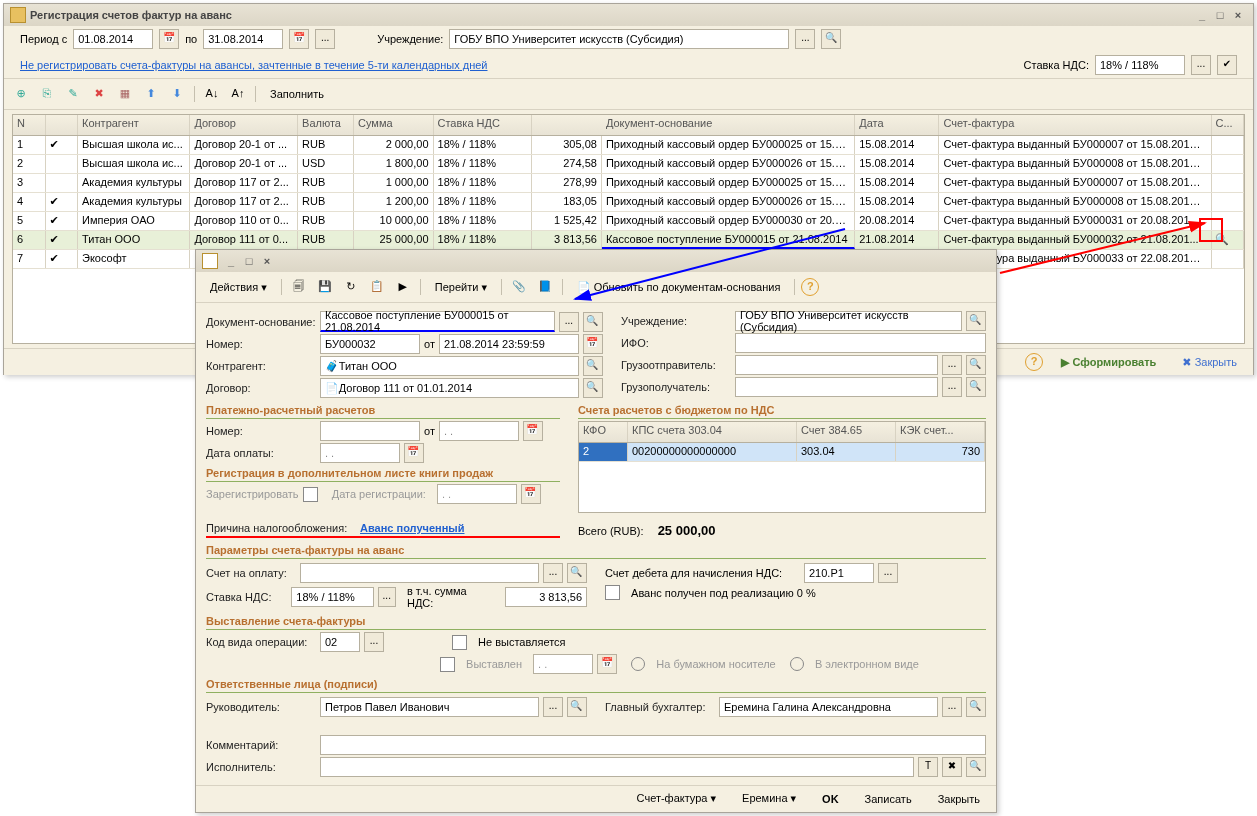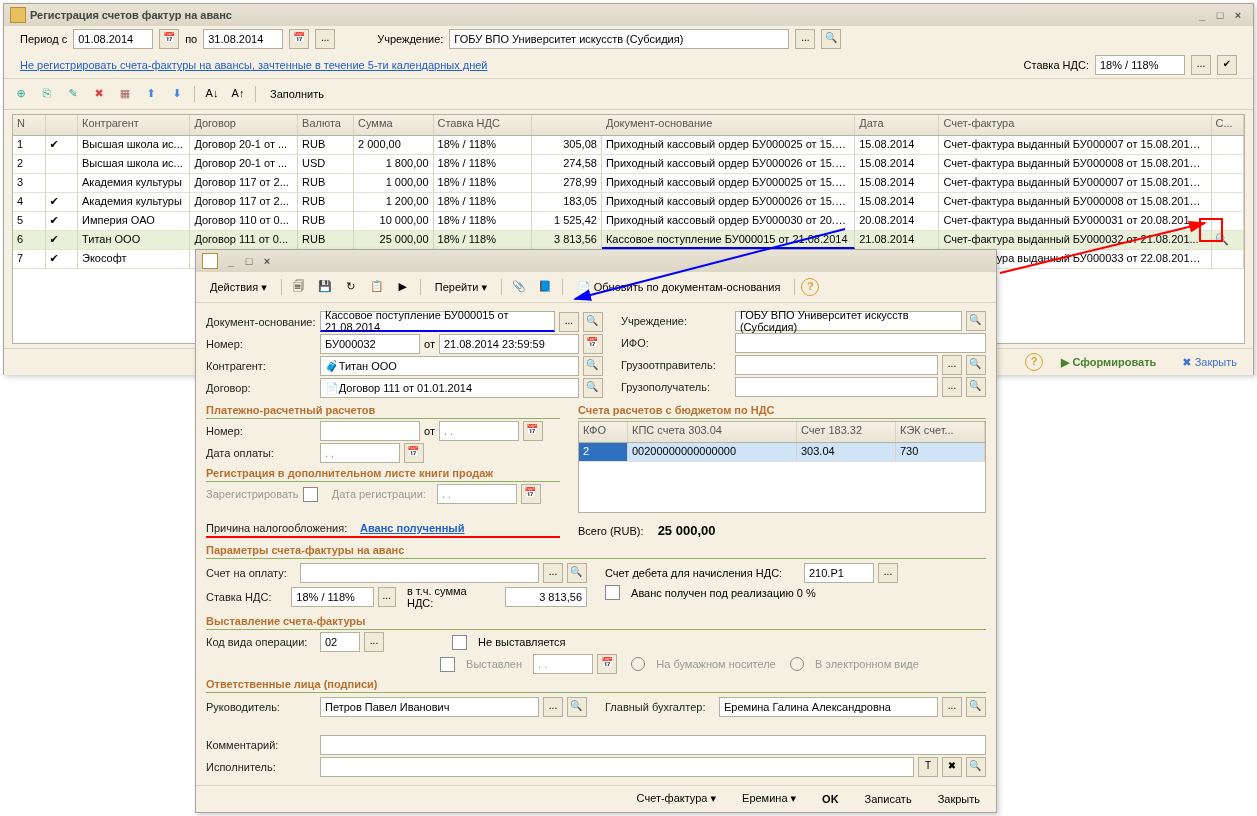--- a/index.html
+++ b/index.html
@@ -108,21 +108,21 @@
         <div class="gh" style="width: 280px;">Счет-фактура</div>
         <div class="gh" style="width: 25px;">С...</div>
       </div>
     <div id="gbody">
         <div class="grow">
           <div class="gc" style="width: 25px;">1</div>
           <div class="gc" style="width: 25px;">✔</div>
           <div class="gc" style="width: 110px;">Высшая школа ис...</div>
           <div class="gc" style="width: 105px;">Договор 20-1 от ...</div>
           <div class="gc" style="width: 50px;">RUB</div>
-          <div class="gc" style="width: 75px; ">2 000,00</div>
+          <div class="gc" style="width: 75px; text-align: right;">2 000,00</div>
           <div class="gc" style="width: 95px;">18% / 118%</div>
           <div class="gc" style="width: 65px; text-align: right;">305,08</div>
           <div class="gc" style="width: 260px;">Приходный кассовый ордер БУ000025 от 15.08...</div>
           <div class="gc" style="width: 80px;">15.08.2014</div>
           <div class="gc" style="width: 280px;">Счет-фактура выданный БУ000007 от 15.08.2014 23...</div>
           <div class="gc" style="width: 25px;"></div>
         </div>
         <div class="grow">
           <div class="gc" style="width: 25px;">2</div>
           <div class="gc" style="width: 25px;"></div>
@@ -316,28 +316,28 @@
             <span class="flabel" style="width:150px">Причина налогообложения:</span>
             <span class="link" style="font-weight:bold">Аванс полученный</span>
           </div>
       </div>
       <div class="col">
         <div class="section">Счета расчетов с бюджетом по НДС</div>
         <div class="tiny-grid" style="height:90px">
           <div class="ghead" id="acchead">
               <div class="gh" style="width: 40px;">КФО</div>
               <div class="gh" style="width: 160px;">КПС счета 303.04</div>
-              <div class="gh" style="width: 90px;">Счет 183.32</div>
+              <div class="gh" style="width: 90px;">Счет 384.65</div>
               <div class="gh" style="width: 80px;">КЭК счет...</div>
             </div>
           <div class="grow selblue" id="accrow">
               <div class="gc" style="width: 40px; background: rgb(48, 112, 192); color: rgb(255, 255, 255);">2</div>
               <div class="gc" style="width: 160px;">00200000000000000</div>
               <div class="gc" style="width: 90px;">303.04</div>
-              <div class="gc" style="width: 80px;">730</div>
+              <div class="gc" style="width: 80px; text-align: right;">730</div>
             </div>
         </div>
         <div class="field-row" style="justify-content:flex-start;margin-top:10px"><span class="lbl">Всего (RUB):</span>&nbsp;&nbsp;<span style="font-weight:bold;font-size:13px">25 000,00</span></div>
       </div>
     </div>
     <div class="section">Параметры счета-фактуры на аванс</div>
     <div class="cols">
       <div class="col">
         <div class="field-row">
             <span class="flabel" style="width:90px">Счет на оплату:</span>

